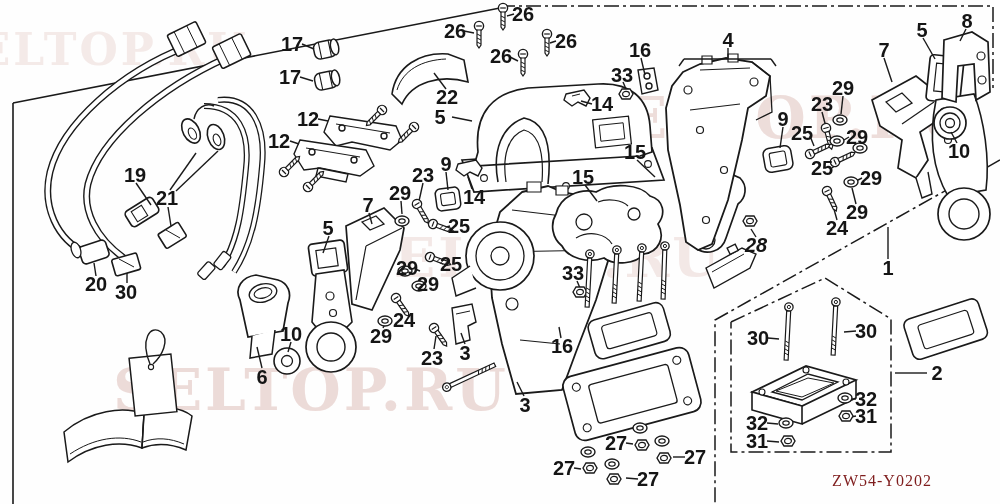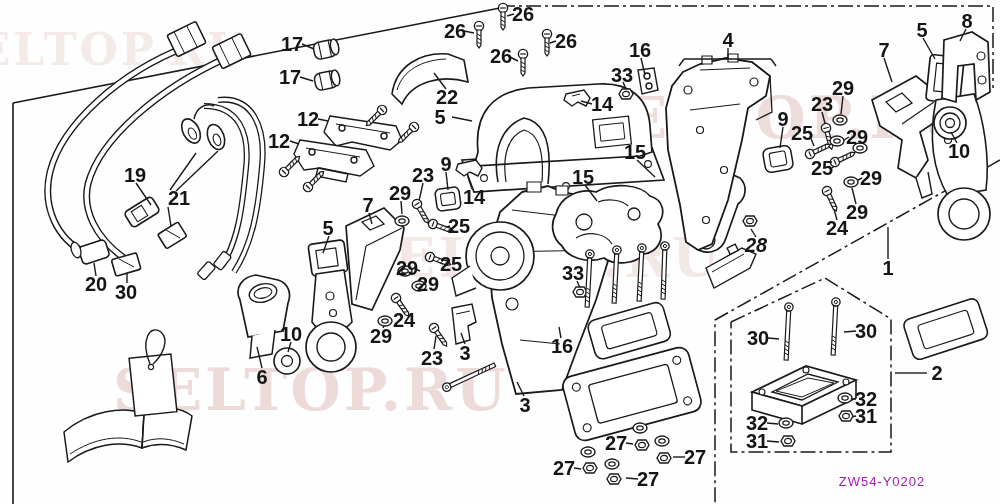--- a/index.html
+++ b/index.html
@@ -3,22 +3,22 @@
 <meta charset="utf-8">
 <style>
   html,body{margin:0;padding:0;background:#ffffff;}
   #stage{position:relative;width:1000px;height:504px;background:#fefefe;overflow:hidden;
          font-family:"Liberation Sans",sans-serif;}
   .wm{position:absolute;font-family:"DejaVu Serif","Liberation Serif",serif;font-weight:bold;
       letter-spacing:3px;color:#ecdad7;white-space:nowrap;z-index:1;user-select:none;}
   #art{position:absolute;left:0;top:0;z-index:2;}
   .plabel{position:absolute;z-index:3;transform:translate(-50%,-50%);
           font-weight:bold;font-size:20px;color:#151515;line-height:1;white-space:nowrap;}
-  #code{position:absolute;z-index:3;font-family:Liberation Sans, sans-serif;
-        font-size:13px;letter-spacing:1px;color:#a21caf;transform:translate(-50%,-50%);}
+  #code{position:absolute;z-index:3;font-family:Liberation Serif, serif;
+        font-size:16px;letter-spacing:1px;color:#7f1d1d;transform:translate(-50%,-50%);}
   svg *{vector-effect:non-scaling-stroke;}
 </style>
 </head>
 <body>
 
 <div id="stage">
 
   <div id="wm-layer">
       <div class="wm" style="left: 113px; top: 356px; font-size: 58px; opacity: 0.95; color: rgb(236, 218, 215);">SELTOP.RU</div>
       <div class="wm" style="left: 578px; top: 84px; font-size: 58px; opacity: 0.9; color: rgb(236, 218, 215);">SELTOP.RU</div>
@@ -484,21 +484,21 @@
       <div class="plabel" style="left: 404px; top: 320px;">24</div>
       <div class="plabel" style="left: 381px; top: 336px;">29</div>
       <div class="plabel" style="left: 432px; top: 358px;">23</div>
       <div class="plabel" style="left: 465px; top: 353px;">3</div>
       <div class="plabel" style="left: 525px; top: 405px;">3</div>
       <div class="plabel" style="left: 368px; top: 205px;">7</div>
       <div class="plabel" style="left: 328px; top: 228px;">5</div>
       <div class="plabel" style="left: 262px; top: 377px;">6</div>
       <div class="plabel" style="left: 291px; top: 334px;">10</div>
       <div class="plabel" style="left: 135px; top: 175px;">19</div>
-      <div class="plabel" style="left: 167px; top: 198px; margin-left: 12px;">21</div>
+      <div class="plabel" style="left: 167px; top: 198px;">21</div>
       <div class="plabel" style="left: 96px; top: 284px;">20</div>
       <div class="plabel" style="left: 126px; top: 292px;">30</div>
       <div class="plabel" style="left: 573px; top: 273px;">33</div>
       <div class="plabel" style="left: 562px; top: 346px;">16</div>
       <div class="plabel" style="left: 616px; top: 443px;">27</div>
       <div class="plabel" style="left: 564px; top: 468px;">27</div>
       <div class="plabel" style="left: 695px; top: 457px;">27</div>
       <div class="plabel" style="left: 648px; top: 479px;">27</div>
       <div class="plabel" style="left: 758px; top: 338px;">30</div>
       <div class="plabel" style="left: 866px; top: 331px;">30</div>

